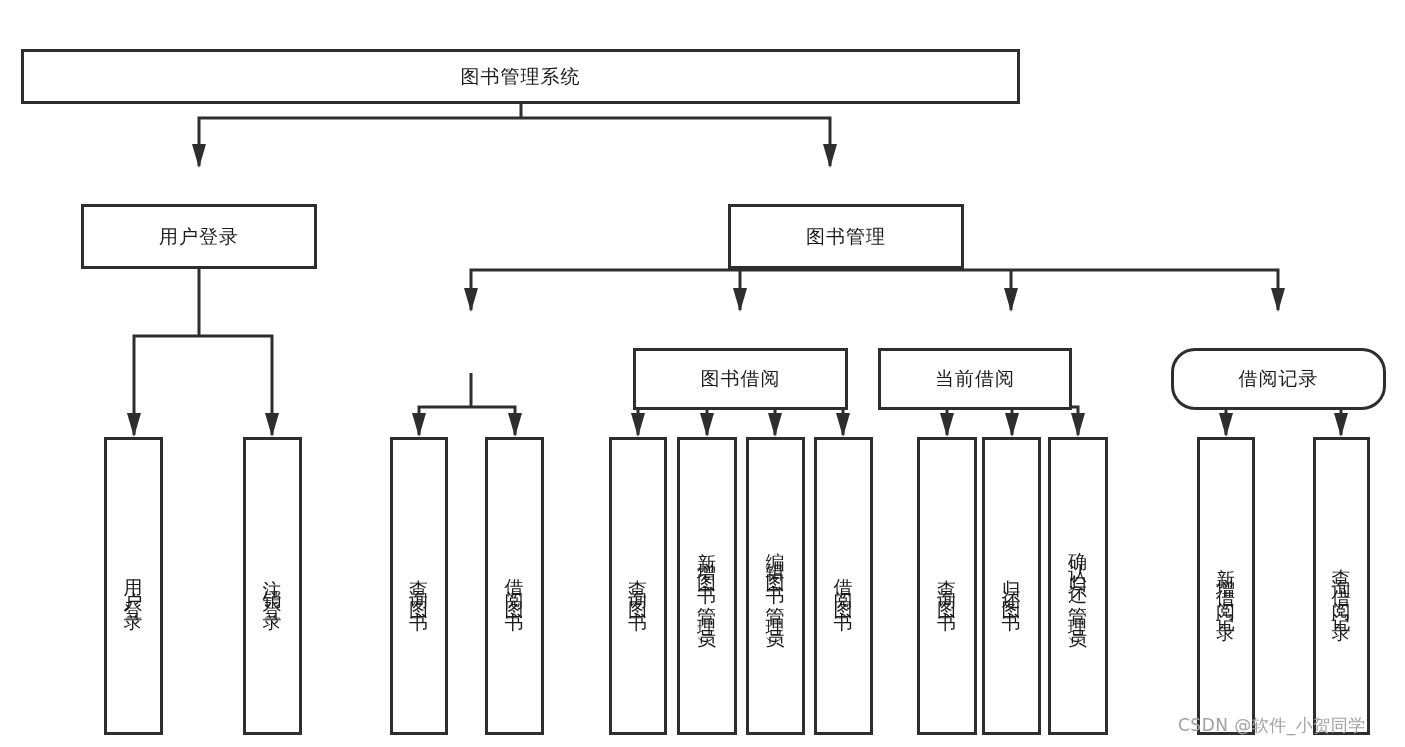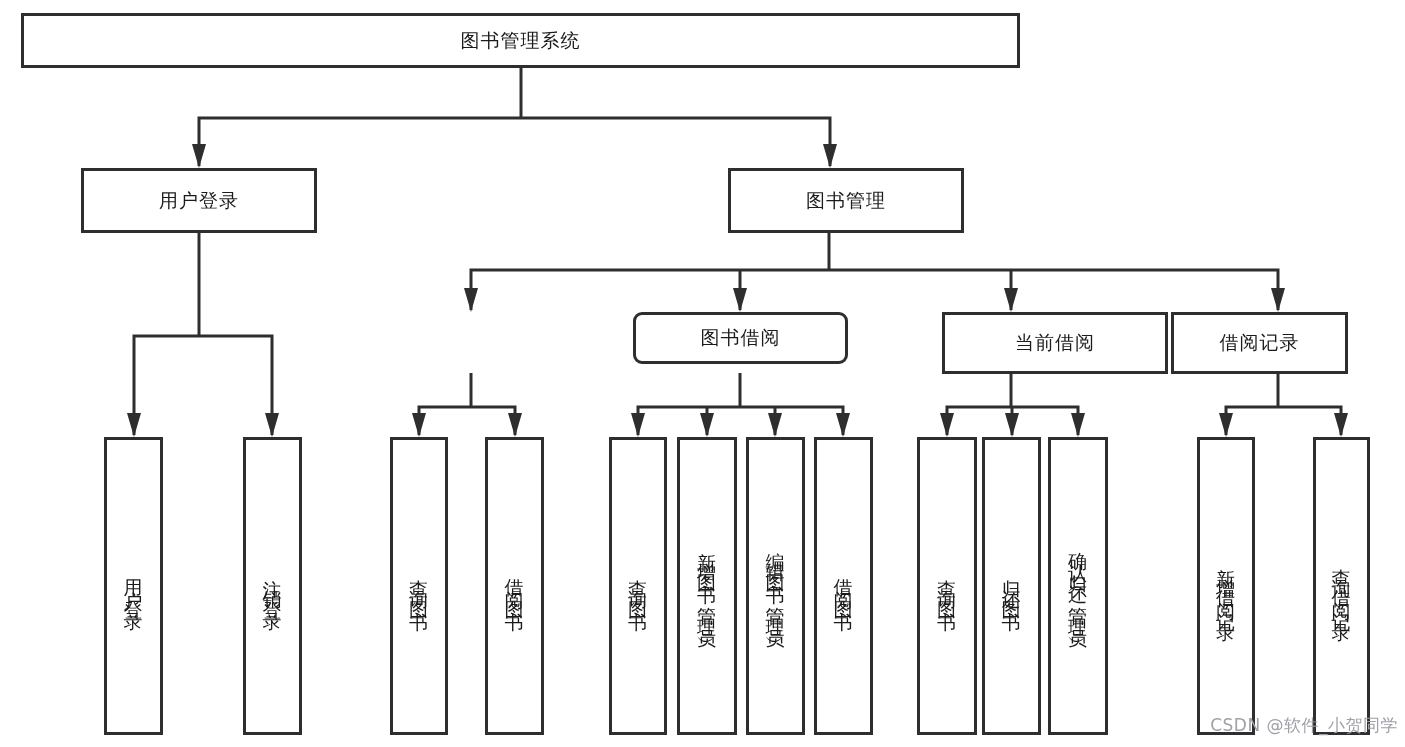--- a/index.html
+++ b/index.html
@@ -27,20 +27,21 @@
     box-sizing: border-box;
     border: 3px solid #2e2e2e;
     background: #ffffff;
     display: flex;
     align-items: center;
     justify-content: center;
     color: #1b1b1b;
     font-size: 19px;
     letter-spacing: 1px;
     white-space: nowrap;
+    margin-top: 36px;
   }
   .leaf {
     position: absolute;
     box-sizing: border-box;
     border: 3px solid #2e2e2e;
     background: #ffffff;
     display: flex;
     align-items: center;
     justify-content: center;
     color: #1b1b1b;
@@ -54,21 +55,21 @@
     white-space: nowrap;
   }
   .watermark {
     position: absolute;
     left: 1178px;
     top: 714px;
     width: 220px;
     font-size: 17px;
     color: #9fa0a8;
     letter-spacing: 0.5px;
-    text-align: right;
+    text-align: left;
     white-space: nowrap;
   }
 </style>
 </head>
 <body>
 
 <div class="canvas">
 
   <svg class="connectors" width="1405" height="747" viewBox="0 0 1405 747">
     <g stroke="#2e2e2e" stroke-width="3" fill="none" stroke-linejoin="miter">
@@ -124,23 +125,23 @@
       <polygon points="1219,413 1233,413 1226,437"></polygon>
       <polygon points="1334,413 1348,413 1341,437"></polygon>
     </g>
   </svg>
 
   <div class="node" style="left:21px; top:13px; width:999px; height:55px;">图书管理系统</div>
 
   <div class="node" style="left:81px; top:168px; width:236px; height:65px;">用户登录</div>
   <div class="node" style="left:728px; top:168px; width:236px; height:65px;">图书管理</div>
 
-  <div class="node" style="left:633px; top:312px; width:215px; height:52px;border-radius:9px;">图书借阅</div>
-  <div class="node" style="left:942px; top:312px; width:226px; height:62px;">当前借阅</div>
-  <div class="node" style="left:1171px; top:312px; width:177px; height:62px;">借阅记录</div>
+  <div class="node" style="left:633px; top:312px; width:215px; height:62px;">图书借阅</div>
+  <div class="node" style="left:878px; top:312px; width:194px; height:62px;">当前借阅</div>
+  <div class="node" style="left:1171px; top:312px; width:215px; height:62px;border-radius:24px;">借阅记录</div>
 
   <div class="leaf" style="left:104px; top:437px; width:59px; height:298px;">
     <span>用户登录</span>
   </div>
   <div class="leaf" style="left:243px; top:437px; width:59px; height:298px;">
     <span>注销登录</span>
   </div>
   <div class="leaf" style="left:390px; top:437px; width:58px; height:298px;">
     <span>查询图书</span>
   </div>

